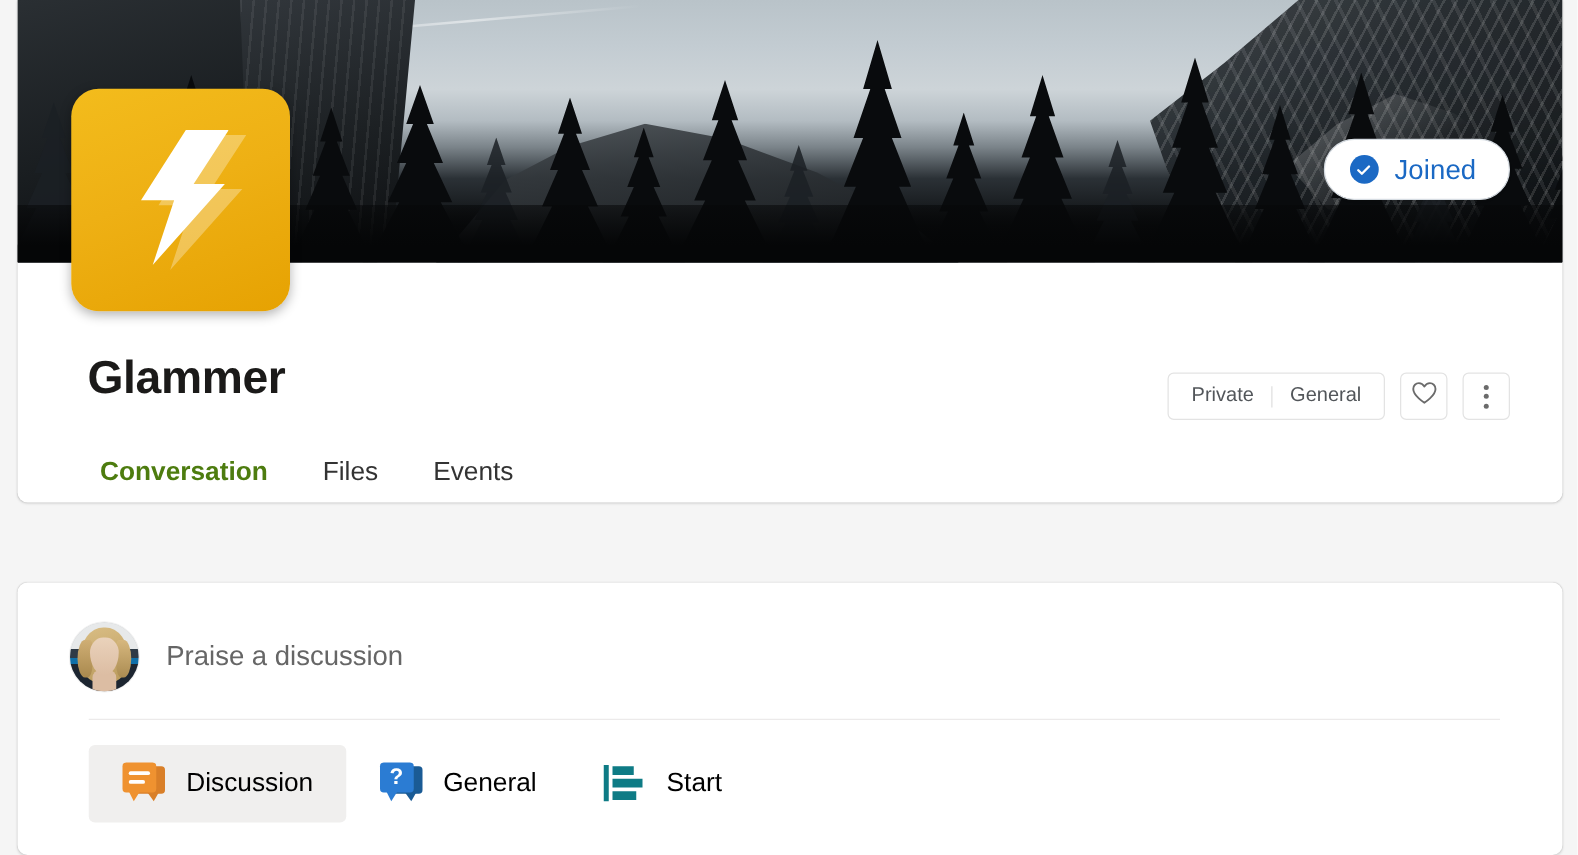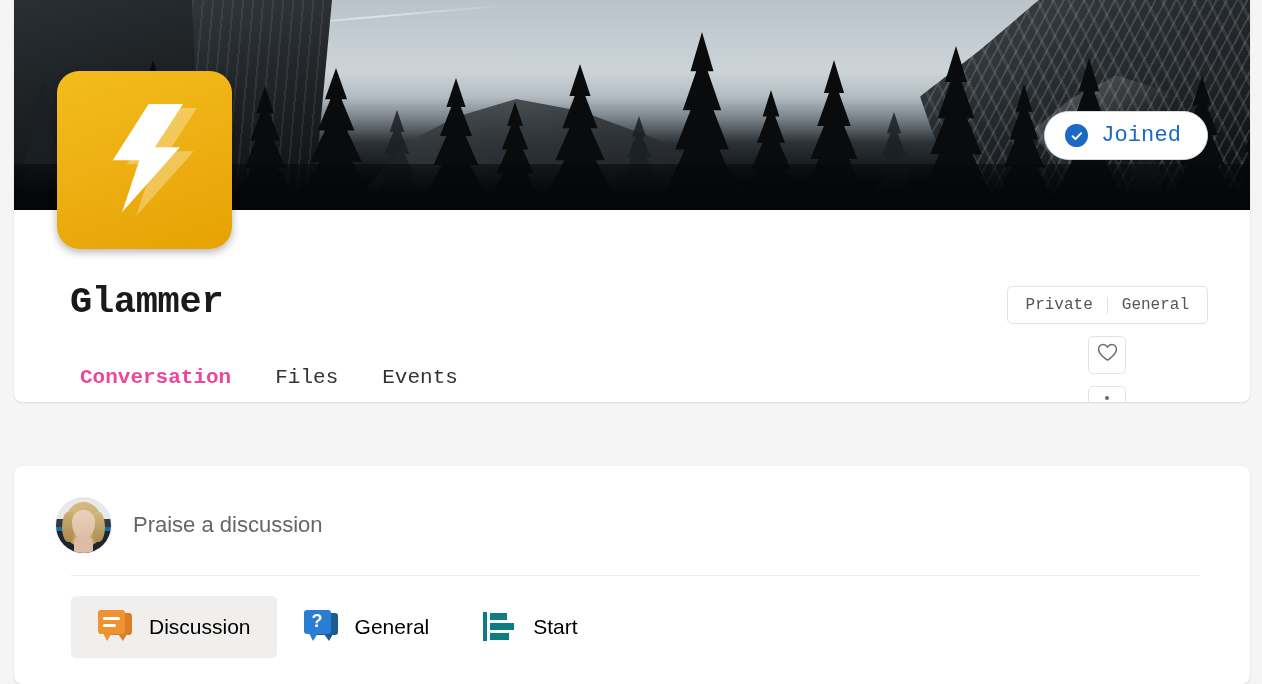--- a/index.html
+++ b/index.html
@@ -17,21 +17,20 @@
   .header-card {
     position: absolute;
     left: 14px;
     top: 0;
     width: 1236px;
     height: 402px;
     background: #ffffff;
     border-radius: 0 0 8px 8px;
     box-shadow: 0 1px 2px rgba(0,0,0,0.10), 0 0 1px rgba(0,0,0,0.10);
     overflow: hidden;
-    font-family: Liberation Mono, monospace;
   }
 
   
   .cover {
     position: absolute;
     left: 0; top: 0;
     width: 1236px;
     height: 210px;
     overflow: hidden;
     background: #0d1013;
@@ -179,25 +178,24 @@
     top: 281px;
     font-size: 37px;
     font-weight: bold;
     color: #1b1a19;
     letter-spacing: -.3px;
   }
 
   .meta-actions {
     position: absolute;
     right: 42px;
-    top: 286px;
+    top: 298px;
     display: flex;
     align-items: center;
     gap: 12px;
-    flex-direction: column;
   }
   .privacy-pill {
     height: 38px;
     border: 1px solid #e3e3e3;
     border-radius: 5px;
     display: flex;
     align-items: center;
     padding: 0 4px;
     background: #fff;
   }
@@ -233,21 +231,21 @@
     gap: 0;
   }
   .tab {
     position: relative;
     padding: 0 22px 20px 22px;
     font-size: 21px;
     color: #333;
     cursor: pointer;
     line-height: 28px;
   }
-  .tab.active { font-weight: bold; color: #ec4899; }
+  .tab.active { font-weight: bold; color: #4d7c0f; }
   .tab.active::after {
     content: "";
     position: absolute;
     left: 13px; right: 13px;
     bottom: 0;
     height: 3px;
     background: #1b1a19;
     border-radius: 2px;
   }
 

